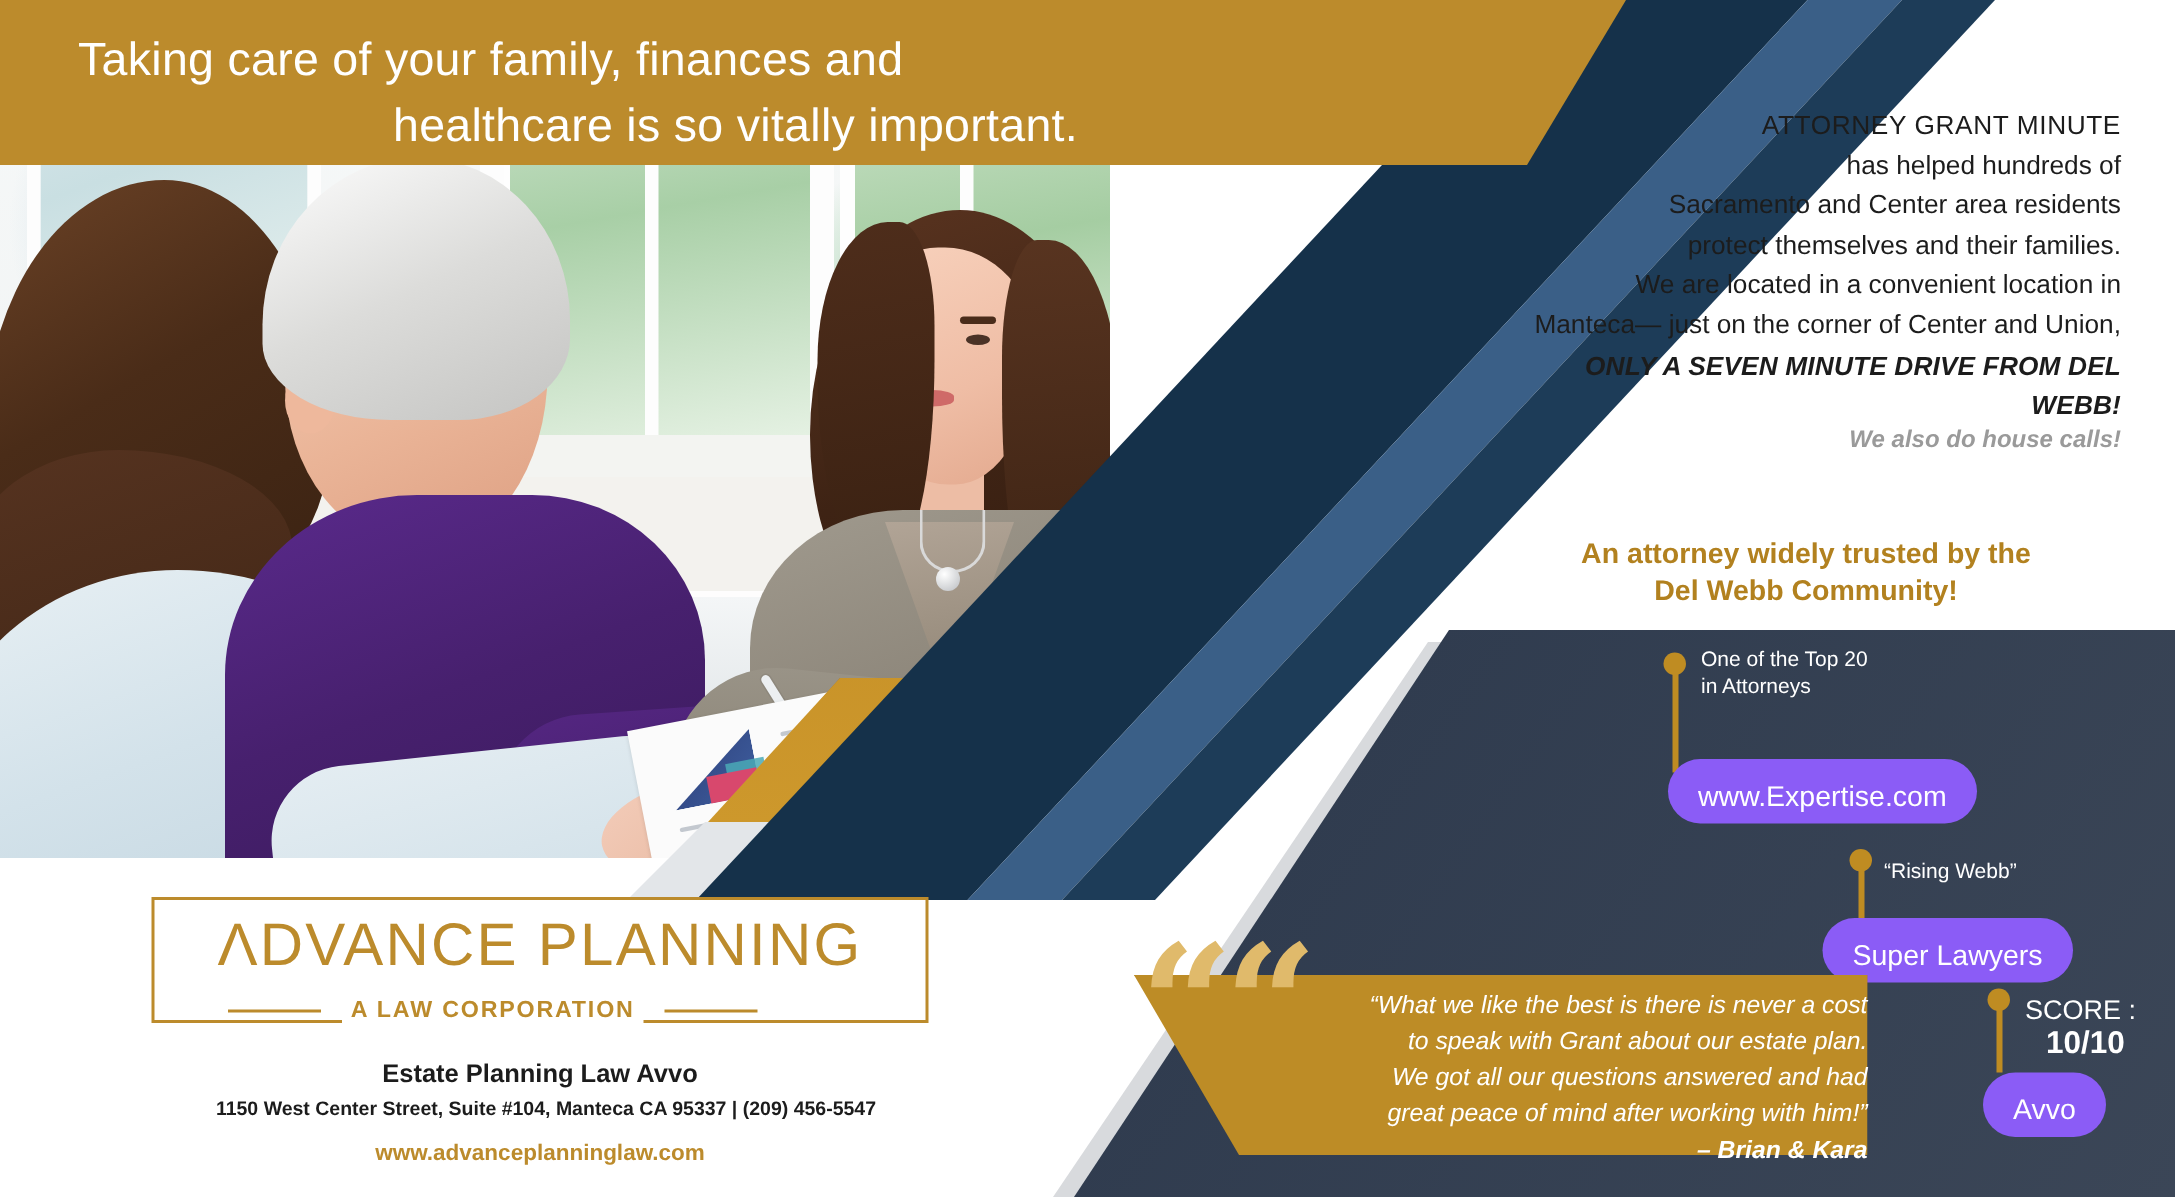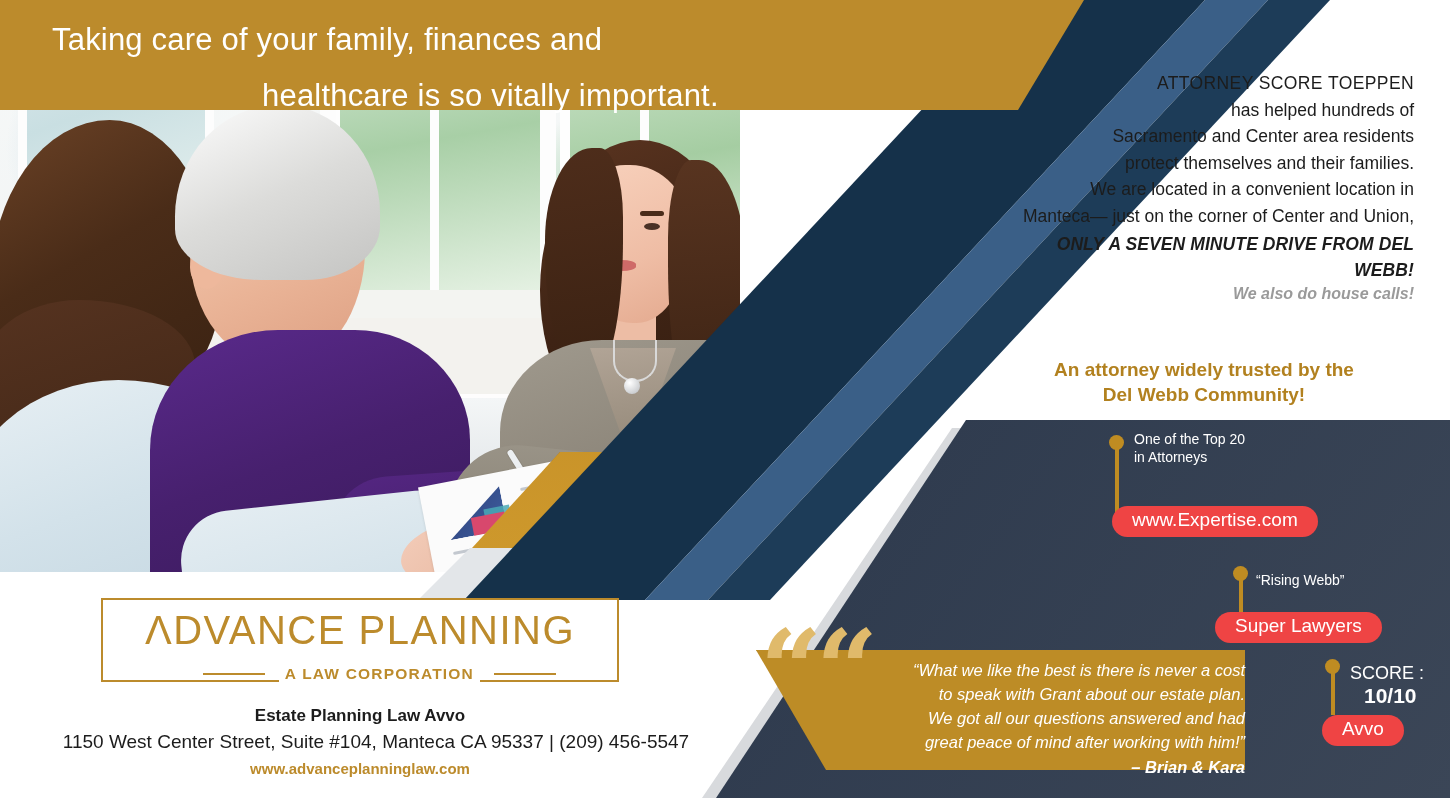--- a/index.html
+++ b/index.html
@@ -112,21 +112,21 @@
      clip-path:polygon(560px 452px, 700px 452px, 684px 470px, 544px 470px);}
   .stripe-shadow{left:0;top:0;width:1450px;height:600px;background:#e3e6e9;
      clip-path:polygon(470px 548px, 612px 548px, 560px 600px, 418px 600px);}
 
   
   .header-band{position:absolute;left:0;top:0;width:1450px;height:110px;background:#bc8b2c;
      clip-path:polygon(0 0, 1084px 0, 1018px 110px, 0 110px);}
   .headline{position:absolute;left:0;top:18px;width:800px;color:#ffffff;
      font-size:31px;line-height:1.42;font-weight:400;letter-spacing:.2px;}
   .headline .l1{display:block;padding-left:52px;}
-  .headline .l2{display:block;padding-left:262px;margin-top:12px;}
+  .headline .l2{display:block;padding-left:262px;}
 
   
   .rtext{position:absolute;right:36px;top:70px;width:400px;text-align:right;
      color:#1c1c1c;font-size:17.5px;line-height:1.52;}
   .rtext .nm{letter-spacing:.4px;}
   .rtext .em{font-style:italic;font-weight:700;letter-spacing:.1px;display:block;margin-top:1px;}
   .housecalls{position:absolute;right:36px;top:285px;width:400px;text-align:right;
      color:#9a9a9a;font-style:italic;font-size:16px;font-weight:600;}
 
   .trusted{position:absolute;right:36px;top:358px;width:420px;text-align:center;
@@ -134,22 +134,22 @@
 
   
   .panel-shadow{position:absolute;left:0;top:0;width:1450px;height:798px;background:#d8dadd;
      clip-path:polygon(952px 428px, 1450px 428px, 1450px 798px, 702px 798px);}
   .panel{position:absolute;left:0;top:0;width:1450px;height:798px;
      background:linear-gradient(125deg,#3b7ab0 0%,#3f6d9c 14%,#35506f 38%,#303c4f 62%,#3b4657 100%);
      clip-path:polygon(966px 420px, 1450px 420px, 1450px 798px, 716px 798px);}
 
   .badge-group{position:absolute;color:#ffffff;}
   .badge-label{font-size:14px;line-height:1.28;white-space:nowrap;}
-  .pill{display:inline-block;background:#ef4444;color:#ffffff;border-radius:22px;
-     padding:4px 20px 8px;font-size:19px;line-height:1;white-space:nowrap;}
+  .pill{display:inline-block;background:#8b5cf6;color:#ffffff;border-radius:22px;
+     padding:16px 20px 8px;font-size:19px;line-height:1;white-space:nowrap;}
   .stem{position:absolute;width:4px;background:#bf8c22;}
   .dot{position:absolute;width:15px;height:15px;border-radius:50%;background:#bf8c22;}
 
   .bg1{left:1134px;top:431px;}
   .bg1 .stem{left:-19px;top:10px;height:74px;}
   .bg1 .dot{left:-25px;top:4px;}
   .pill1{position:absolute;left:1112px;top:506px;}
 
   .bg2{left:1256px;top:572px;}
   .bg2 .stem{left:-17px;top:2px;height:48px;}
@@ -174,28 +174,28 @@
   .quote-text{position:absolute;left:800px;top:659px;width:445px;text-align:right;
      color:#ffffff;font-style:italic;font-size:16.5px;line-height:1.45;}
   .quote-text .sig{font-weight:700;font-style:italic;display:block;margin-top:1px;}
 
   
   .logo-box{position:absolute;left:101px;top:598px;width:518px;height:84px;
      border:2px solid #bc8b2c;box-sizing:border-box;}
   .logo-word{position:absolute;left:101px;top:608px;width:518px;text-align:center;
      color:#bc8b2c;font-size:40px;font-weight:400;letter-spacing:1.5px;}
   .logo-sub-wrap{position:absolute;left:101px;top:665px;width:455px;display:flex;align-items:center;
-     justify-content:flex-end;gap:14px;}
+     justify-content:center;gap:14px;}
   .logo-sub-wrap .rule{height:2px;background:#bc8b2c;flex:0 0 62px;}
   .logo-sub{color:#bc8b2c;font-size:15.5px;font-weight:700;letter-spacing:1.2px;
      background:#ffffff;padding:0 6px;}
   .foot1{position:absolute;left:0;top:706px;width:720px;text-align:center;color:#1c1c1c;
      font-size:17px;font-weight:700;}
-  .foot2{position:absolute;left:16px;top:731px;width:720px;text-align:center;color:#1c1c1c;
-     font-size:19px;}
+  .foot2{position:absolute;left:4px;top:731px;width:720px;text-align:center;color:#1c1c1c;
+     font-size:13px;font-weight:bold;}
   .foot3{position:absolute;left:0;top:760px;width:720px;text-align:center;color:#bc8b2c;
      font-size:15px;font-weight:700;}
 </style>
 </head>
 <body>
 
 <div id="ad">
 
   <div class="photo-clip">
     <div class="photo">
@@ -266,21 +266,21 @@
   <div class="stripe stripe-mid"></div>
   <div class="stripe stripe-navy2"></div>
 
   <div class="header-band"></div>
   <div class="headline">
     <span class="l1">Taking care of your family, finances and</span>
     <span class="l2">healthcare is so vitally important.</span>
   </div>
 
   <div class="rtext">
-    <div class="nm">ATTORNEY SCORE TOEPPEN</div>
+    <div class="nm">ATTORNEY GRANT MINUTE</div>
     <div>has helped hundreds of</div>
     <div>Sacramento and Center area residents</div>
     <div>protect themselves and their families.</div>
     <div>We are located in a convenient location in</div>
     <div>Manteca— just on the corner of Center and Union,</div>
     <span class="em">ONLY A SEVEN MINUTE DRIVE FROM DEL WEBB!</span>
   </div>
   <div class="housecalls">We also do house calls!</div>
 
   <div class="trusted">

